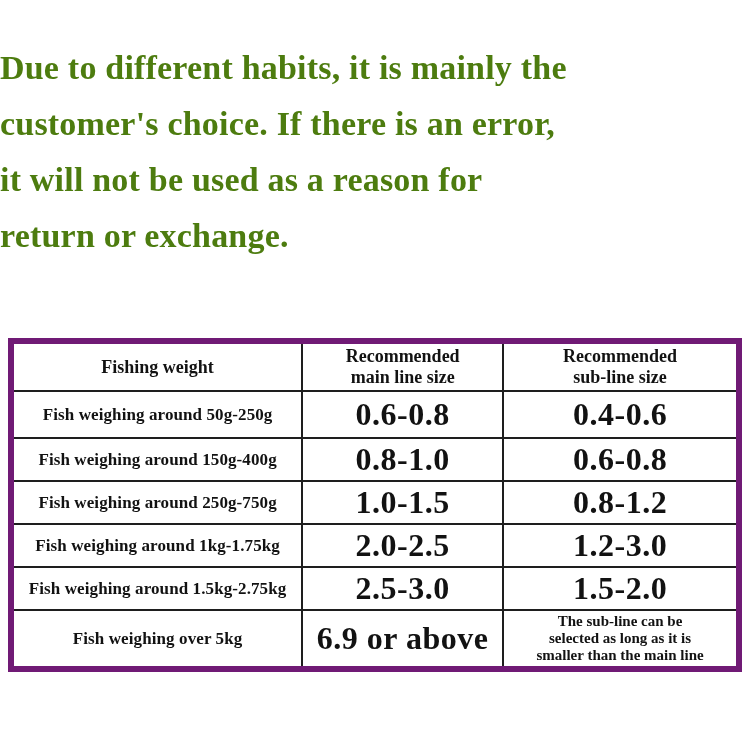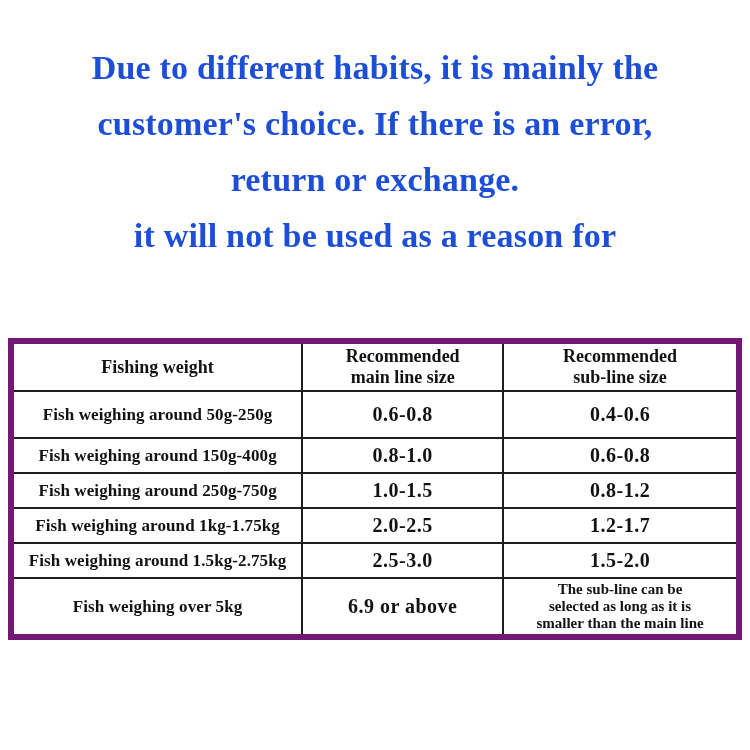--- a/index.html
+++ b/index.html
@@ -14,22 +14,22 @@
     height: 750px;
     background: #ffffff;
     overflow: hidden;
   }
   
   .notice {
     position: absolute;
     top: 40px;
     left: 0;
     right: 0;
-    text-align: center;
-    color: #1d4ed8;
+    text-align: left;
+    color: #4d7c0f;
     font-weight: bold;
     font-size: 34px;
     line-height: 56px;
     letter-spacing: 0.2px;
   }
   .notice-line { display: block; }
 
   
   table.spec {
     position: absolute;
@@ -62,41 +62,41 @@
   th.hdr {
     font-size: 18px;
     line-height: 21px;
     white-space: pre-line;
   }
   td.weight {
     font-size: 17px;
     letter-spacing: 0.1px;
   }
   td.num {
-    font-size: 20px;
+    font-size: 32px;
     letter-spacing: 0.5px;
   }
   td.note {
     font-size: 15px;
     line-height: 17px;
     white-space: pre-line;
     letter-spacing: 0px;
     font-family: Liberation Serif, serif;
   }
 </style>
 </head>
 <body>
 
 <div class="canvas">
 
   <div class="notice">
     <span class="notice-line">Due to different habits, it is mainly the</span>
     <span class="notice-line">customer's choice. If there is an error,</span>
+    <span class="notice-line">it will not be used as a reason for</span>
     <span class="notice-line">return or exchange.</span>
-    <span class="notice-line">it will not be used as a reason for</span>
   </div>
 
   <table class="spec">
     <colgroup>
       <col class="c-weight">
       <col class="c-main">
       <col class="c-sub">
     </colgroup>
     <thead>
       <tr>
@@ -119,21 +119,21 @@
         <td class="num">0.6-0.8</td>
       </tr>
       <tr>
         <td class="weight">Fish weighing around 250g-750g</td>
         <td class="num">1.0-1.5</td>
         <td class="num">0.8-1.2</td>
       </tr>
       <tr>
         <td class="weight">Fish weighing around 1kg-1.75kg</td>
         <td class="num">2.0-2.5</td>
-        <td class="num">1.2-1.7</td>
+        <td class="num">1.2-3.0</td>
       </tr>
       <tr>
         <td class="weight">Fish weighing around 1.5kg-2.75kg</td>
         <td class="num">2.5-3.0</td>
         <td class="num">1.5-2.0</td>
       </tr>
       <tr>
         <td class="weight">Fish weighing over 5kg</td>
         <td class="num">6.9 or above</td>
         <td class="note">The sub-line can be

